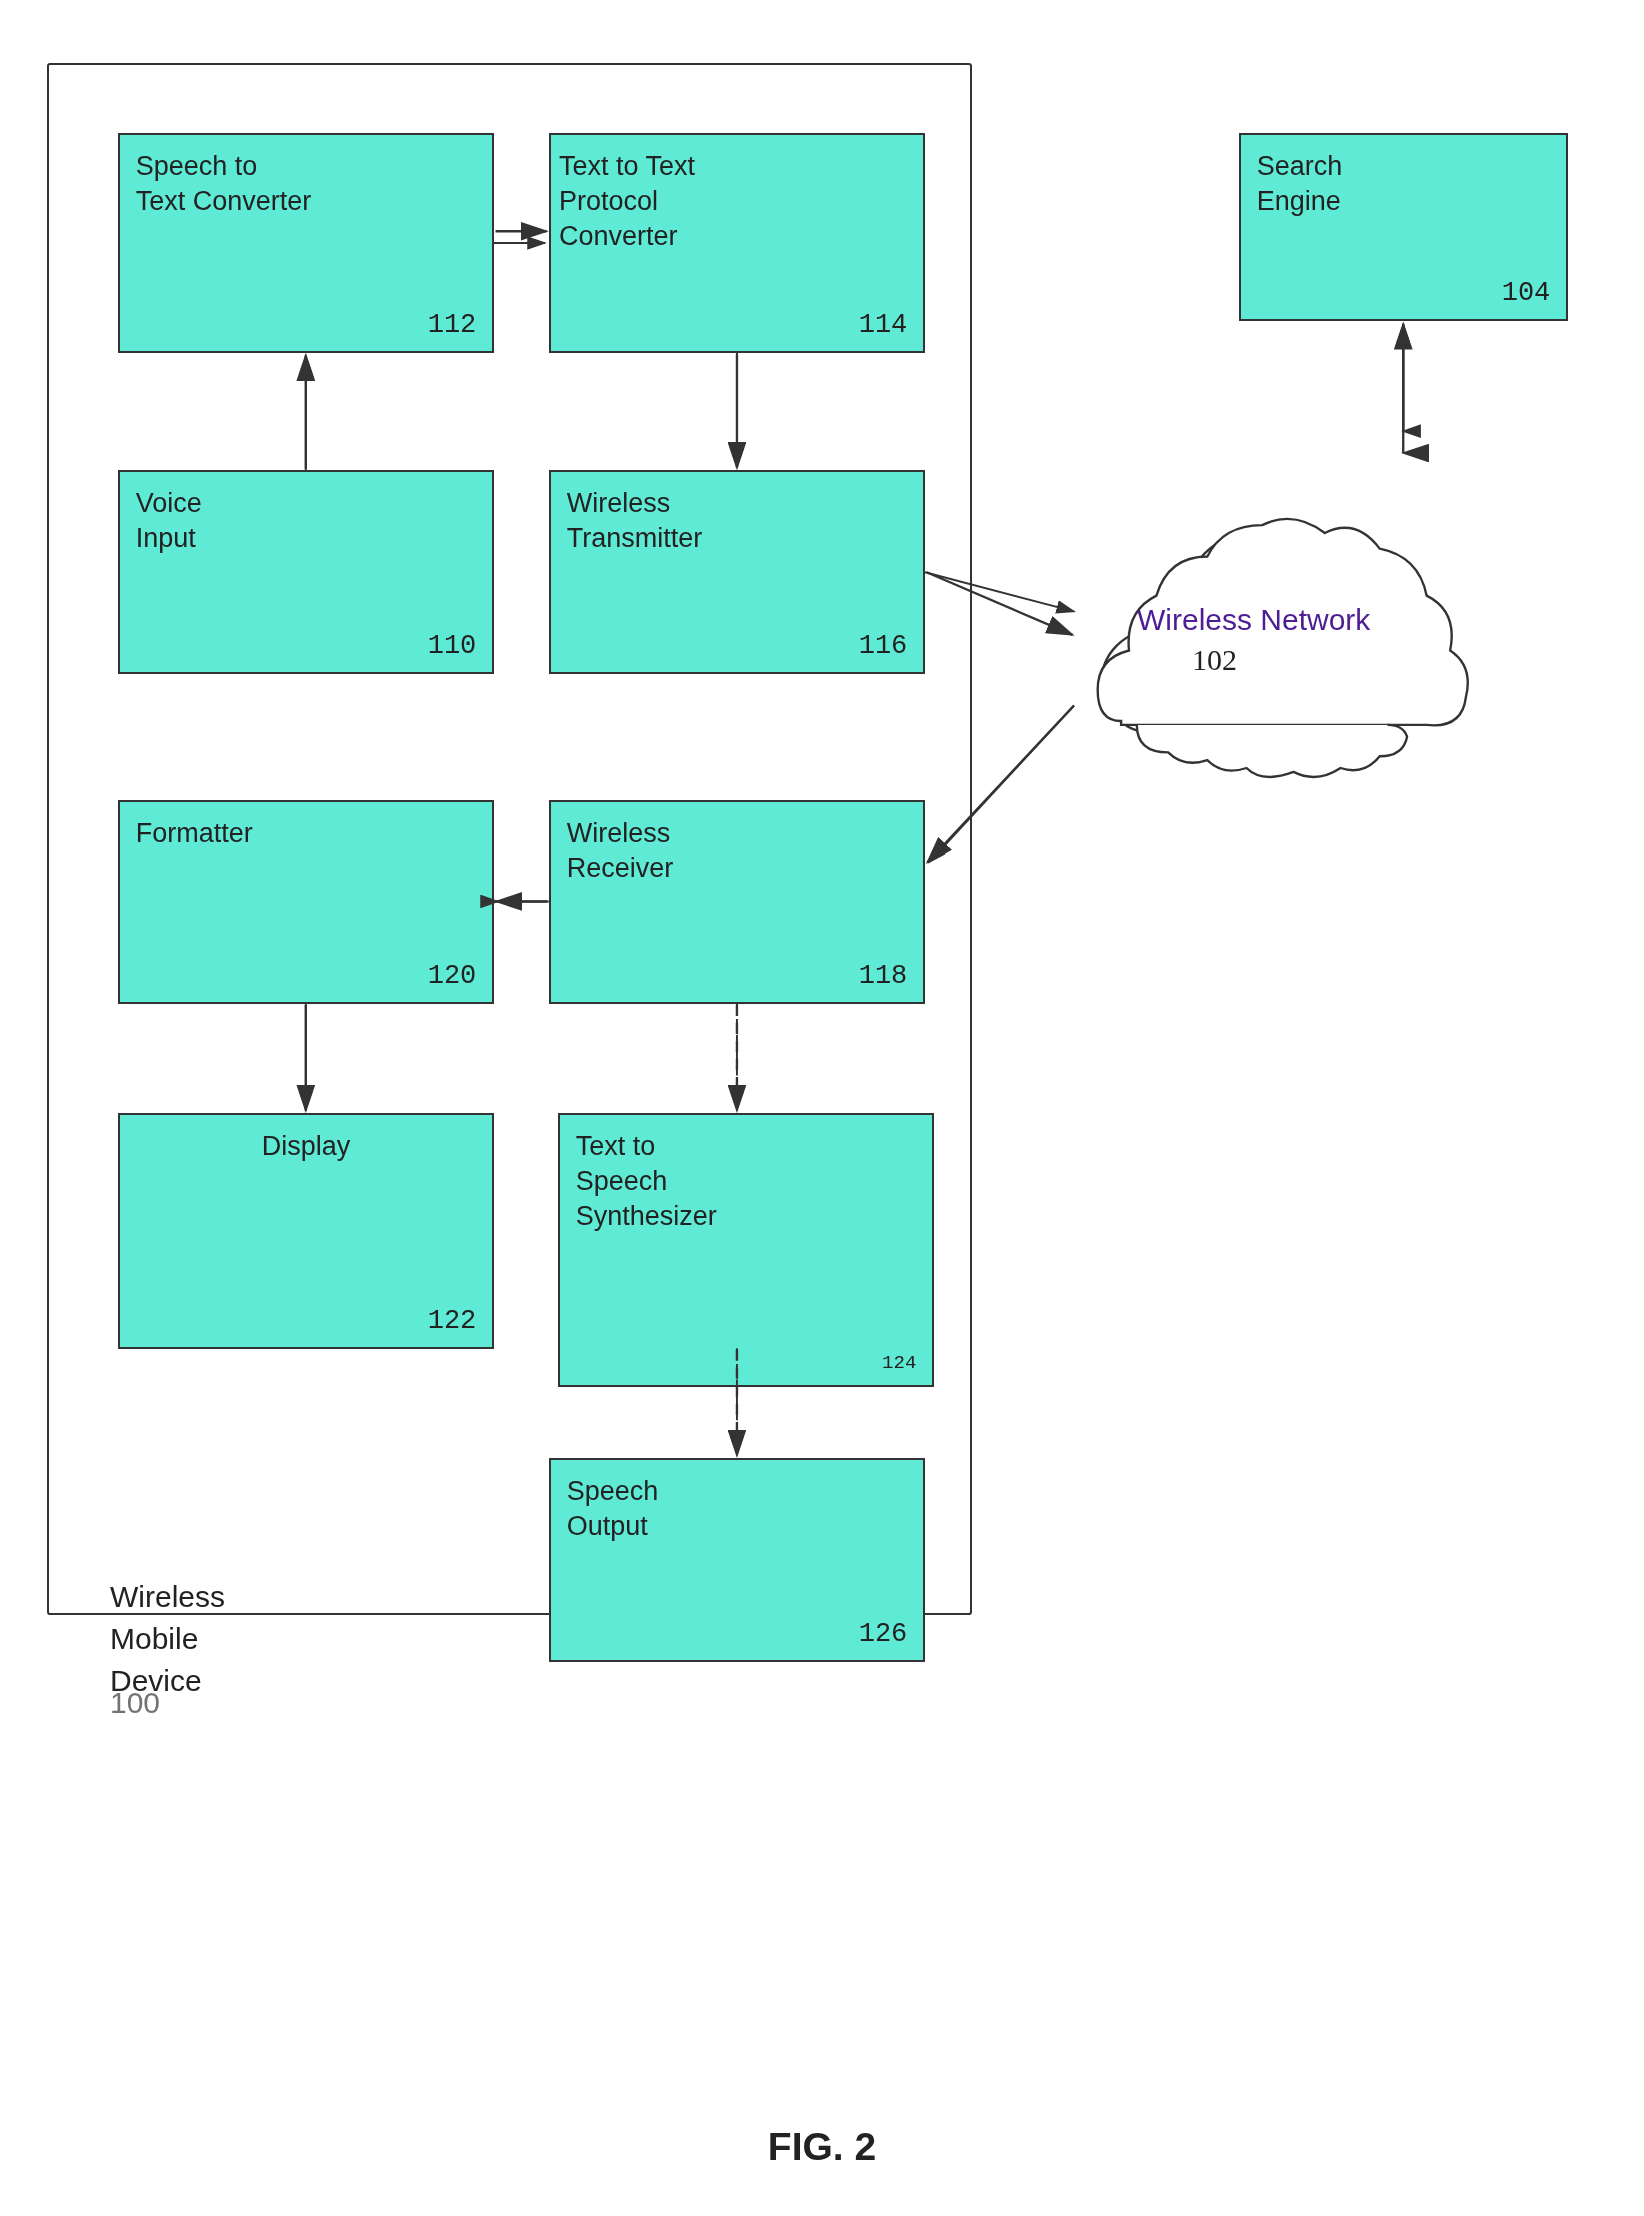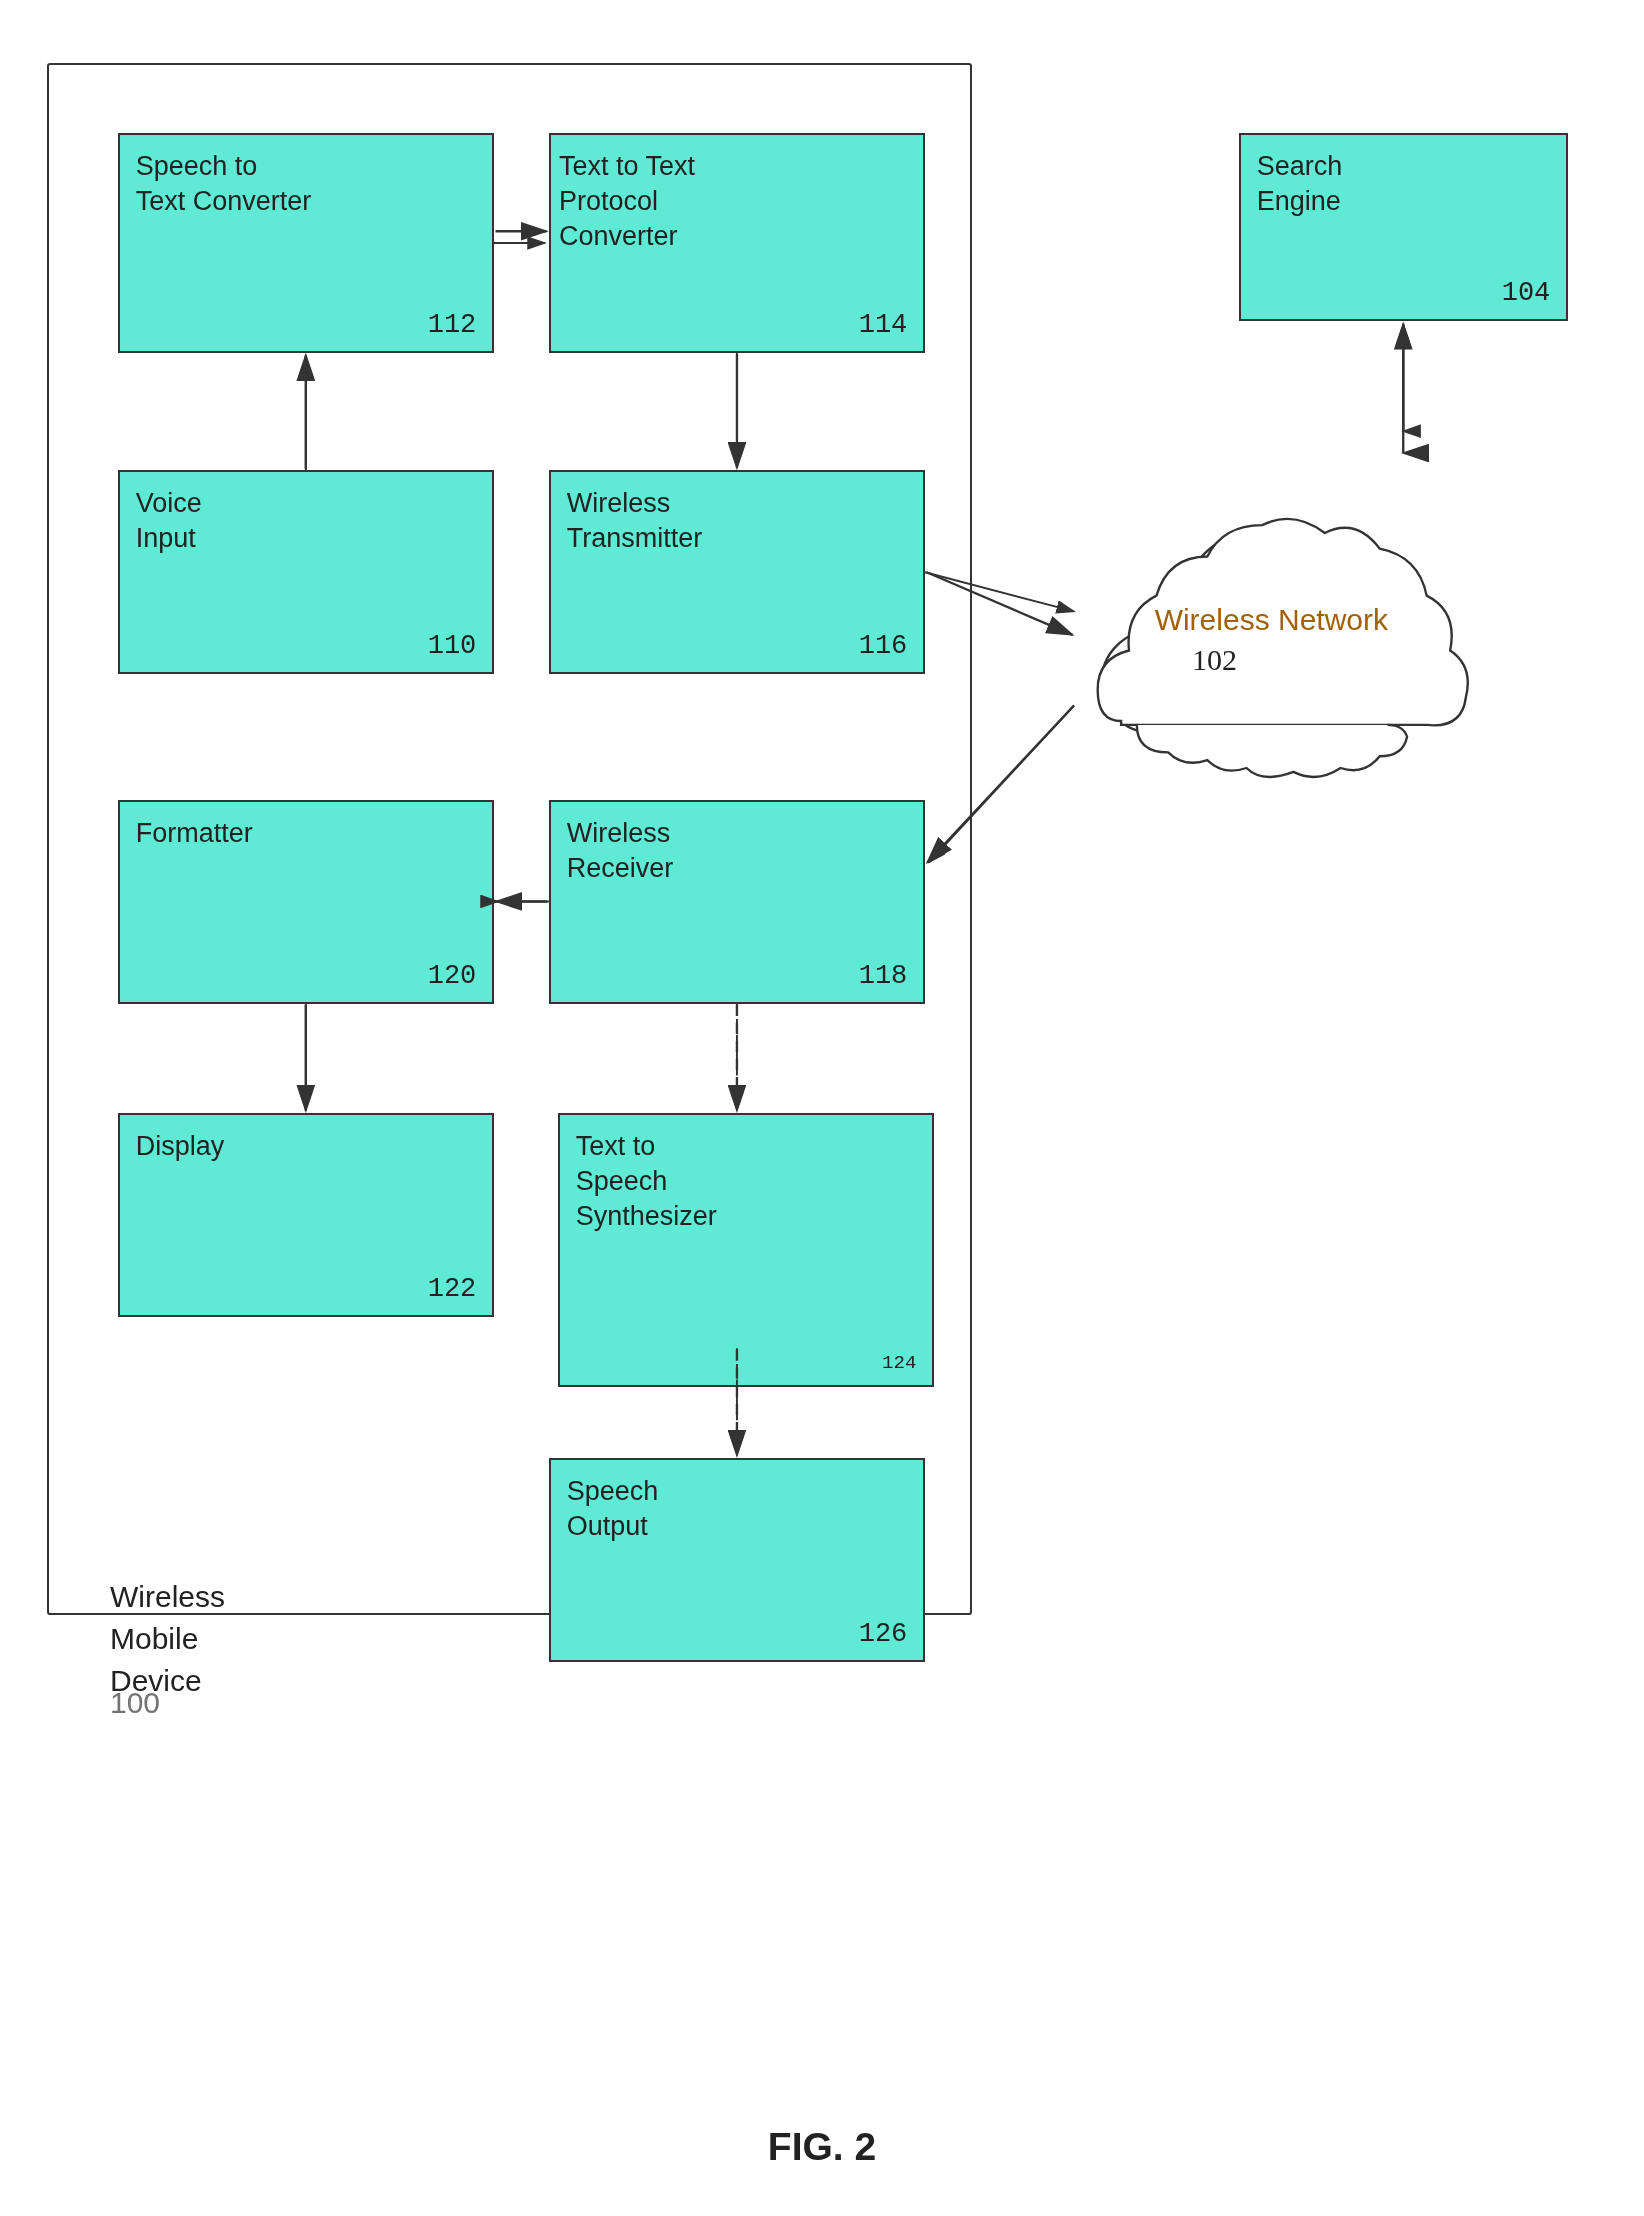--- a/index.html
+++ b/index.html
@@ -112,21 +112,21 @@
   <div class="component-box" style="top:800px; left:549px; width:376px; height:204px;">
     <div class="component-label">Wireless<br>Receiver</div>
     <div class="component-number">118</div>
   </div>
 
   <div class="component-box" style="top:800px; left:118px; width:376px; height:204px;">
     <div class="component-label">Formatter</div>
     <div class="component-number">120</div>
   </div>
 
-  <div class="component-box" style="top:1113px; left:118px; width:376px; height:204px;">
+  <div class="component-box" style="top:1113px; left:118px; width:376px; height:236px;text-align:center;">
     <div class="component-label">Display</div>
     <div class="component-number">122</div>
   </div>
 
   <div class="component-box" style="top:1113px; left:549px; width:376px; height:274px;margin-left:9px;">
     <div class="component-label">Text to<br>Speech<br>Synthesizer</div>
     <div class="component-number" style="font-size:19px;">124</div>
   </div>
 
   <div class="component-box" style="top:1458px; left:549px; width:376px; height:204px;">
@@ -163,21 +163,21 @@
                Q 330,100 370,130 
                Q 410,110 440,150 
                Q 490,160 500,210 
                Q 540,230 530,280 
                Q 560,300 550,340 
                Q 545,380 500,375 
                L 110,375 Z" fill="#fff" stroke="#333" stroke-width="3"></path>
 
       <path d="M 130,375 Q 130,410 170,410 Q 190,430 220,420 Q 240,440 270,430 Q 290,450 330,435 Q 360,450 390,430 Q 420,440 440,415 Q 470,415 475,390 Q 470,375 450,375" fill="#fff" stroke="#333" stroke-width="3"></path>
     </svg>
-    <div style="position:absolute; top:172px; left:102px; font-size:30px; color:#a16207; text-align:right; width:251px;">Wireless Network</div>
+    <div style="position:absolute; top:172px; left:102px; font-size:30px; color:#4c1d95; text-align:left; width:251px;">Wireless Network</div>
     <div style="position:absolute; top:212px; left:157px; font-size:30px; color:#222; text-align:center;font-family:Liberation Serif, serif;">102</div>
   </div>
 
   <svg class="arrow-svg" style="position:absolute; top:0; left:0; width:1644px; height:2216px;" viewBox="0 0 2097 2827" width="1644" height="2216">
 
     <defs>
       <marker id="arrowhead" markerWidth="10" markerHeight="7" refX="9" refY="3.5" orient="auto">
         <polygon points="0 0, 10 3.5, 0 7" fill="#333"></polygon>
       </marker>
       <marker id="arrowhead-left" markerWidth="10" markerHeight="7" refX="1" refY="3.5" orient="auto">

